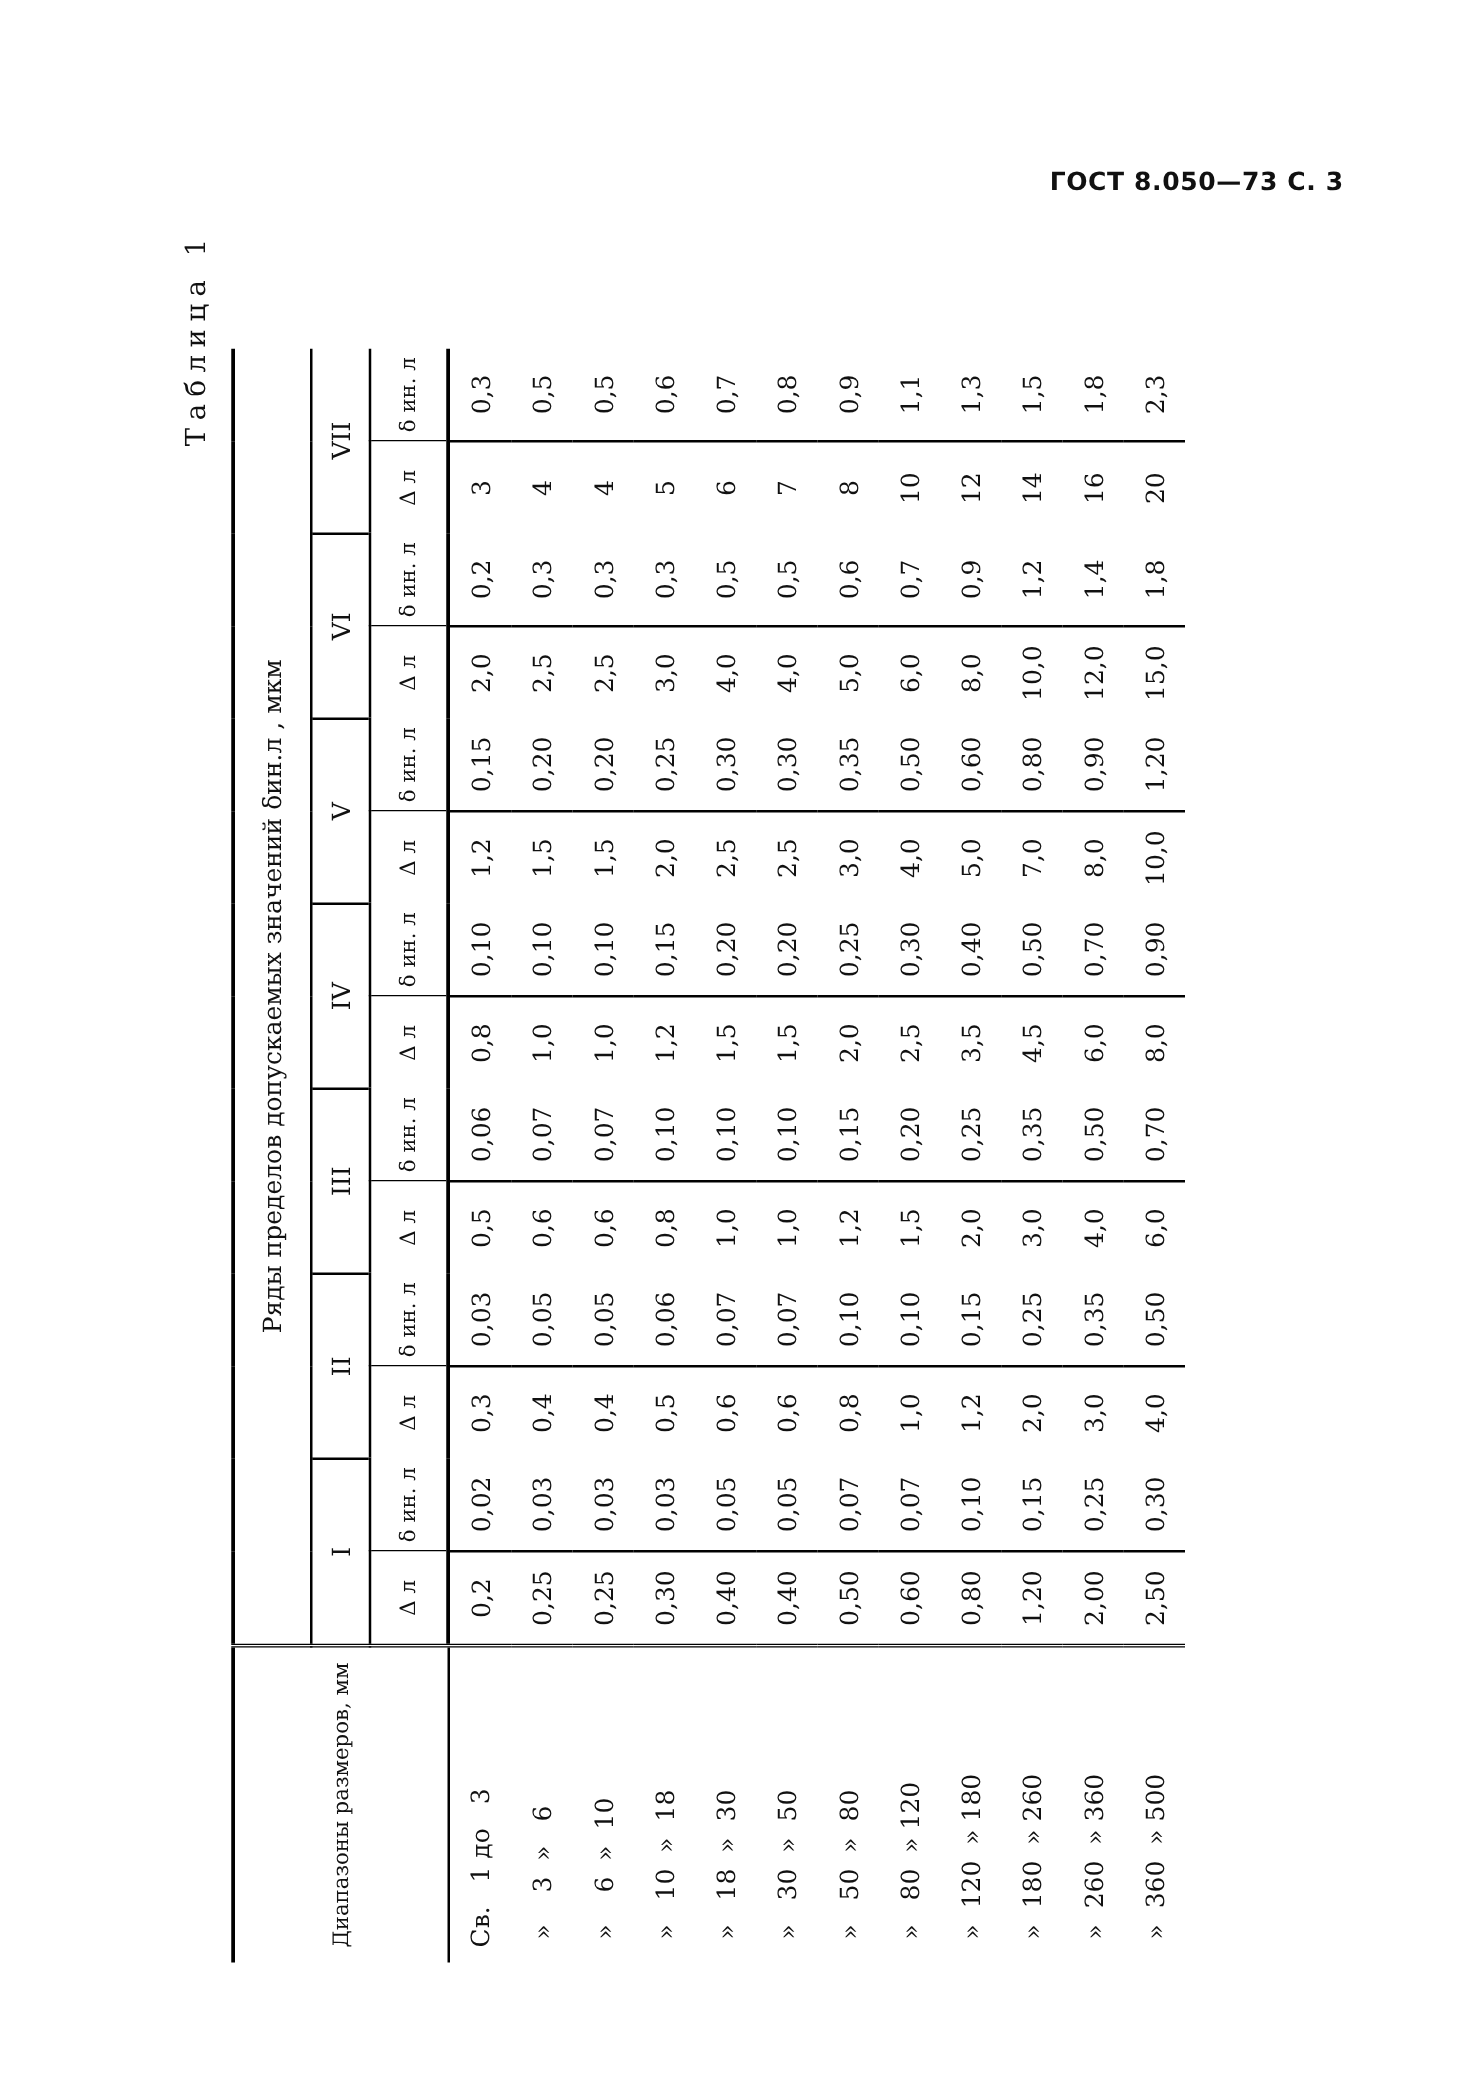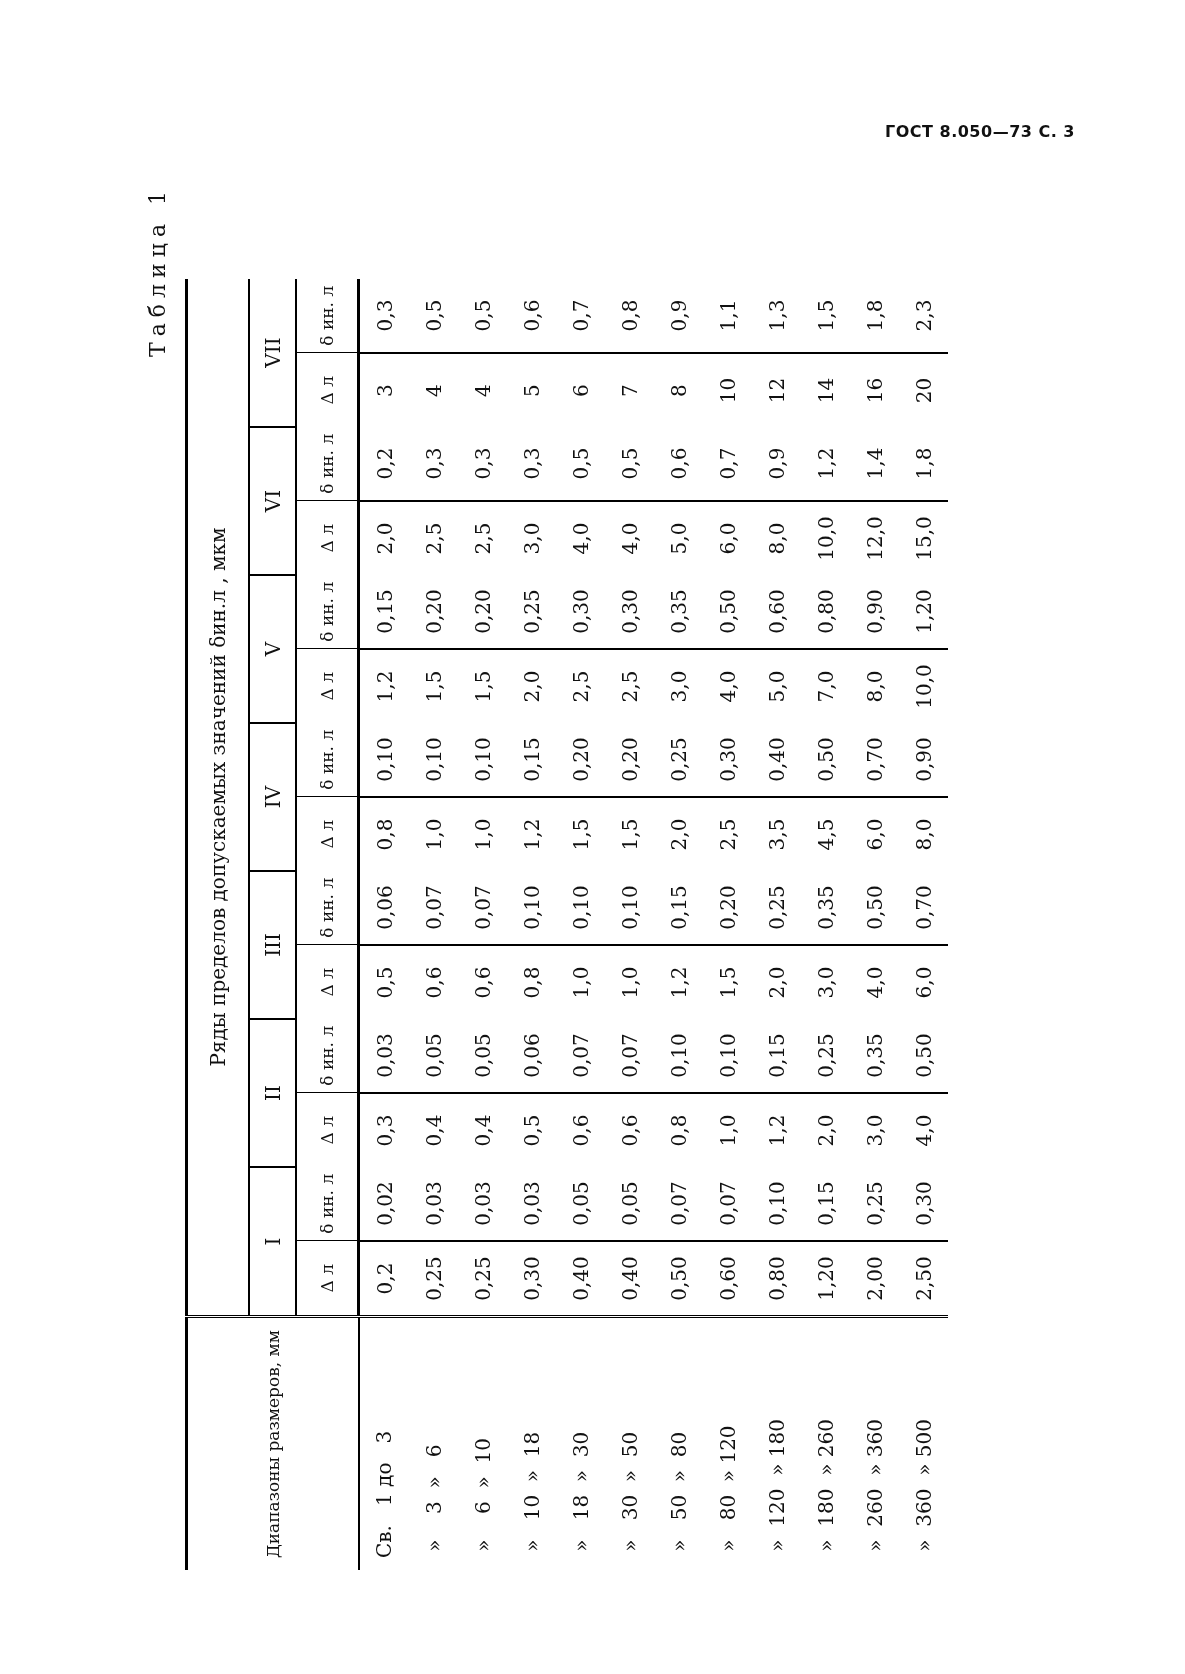--- a/index.html
+++ b/index.html
@@ -1,17 +1,17 @@
 <!DOCTYPE html>
 <html><head>
 <meta charset="utf-8">
 <style>
   html,body{margin:0;padding:0;background:#fff;}
   body{width:1185px;height:1674px;position:relative;overflow:hidden;font-family:"DejaVu Serif",serif;color:#111;}
-  .header{position:absolute;top:122px;right:110px;font-family:"DejaVu Sans",sans-serif;font-weight:bold;font-size:16px;letter-spacing:0.5px;}
+  .header{position:absolute;top:133px;right:110px;font-family:"DejaVu Sans",sans-serif;font-weight:bold;font-size:20px;letter-spacing:0.5px;}
   
   .rot{position:absolute;left:145px;top:1570px;width:1385px;height:930px;transform-origin:0 0;transform:rotate(-90deg);}
   .tcap{position:absolute;right:0;top:0;font-size:22px;letter-spacing:6px;}
   table{position:absolute;left:0;top:40px;border-collapse:collapse;font-size:20px;}
   th,td{text-align:center;padding:0;}
   .rangecol{width:240px;border-right:3px double #000;}
   thead tr:first-child th{border-top:3px solid #000;}
   .sup th{font-weight:normal;height:60px;border-bottom:2px solid #000;}
   .grp th{font-weight:normal;height:45px;border-bottom:2px solid #000;}
   .sub th{font-weight:normal;height:60px;border-bottom:3px solid #000;font-size:17px;}

